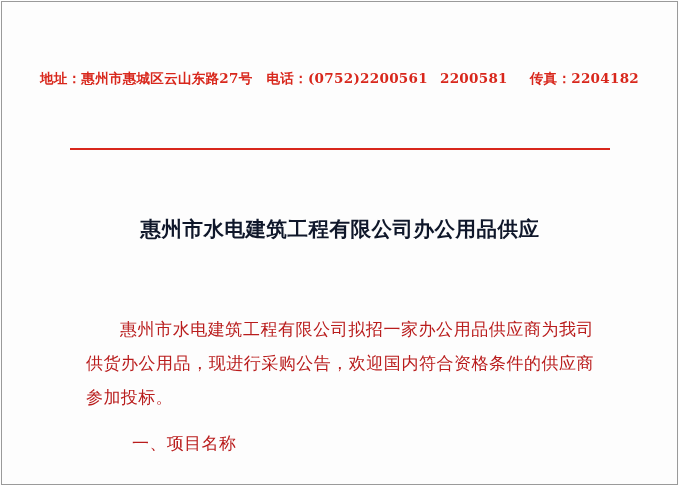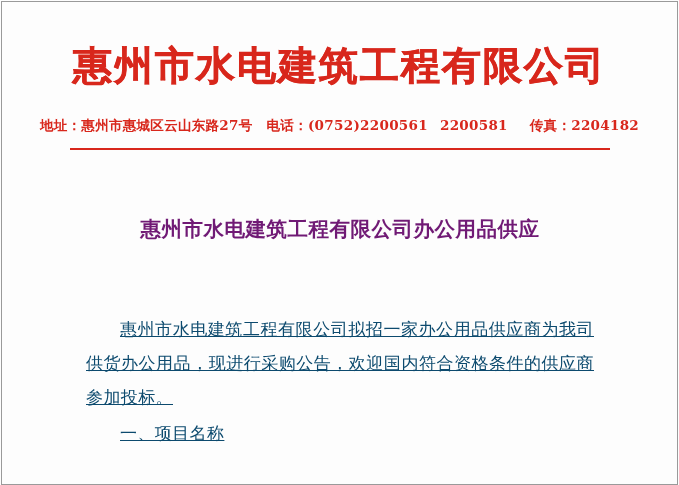--- a/index.html
+++ b/index.html
@@ -71,56 +71,54 @@
     background: #d8271c;
   }
   .doc-title {
     position: absolute;
     left: 86px;
     top: 210px;
     width: 508px;
     text-align: center;
     font-size: 20.5px;
     font-weight: bold;
-    color: #701a75;
+    color: #0f172a;
     line-height: 1.95;
     letter-spacing: 0.5px;
   }
   .doc-title .line2 { display: block; }
   .body-text {
     position: absolute;
     left: 86px;
     top: 312px;
     width: 508px;
-    color: #0c4a6e;
+    color: #b91c1c;
     font-size: 17px;
     line-height: 2.0;
     letter-spacing: 0.4px;
     text-align: justify;
     text-justify: inter-ideograph;
-    text-decoration: underline;
   }
   .para {
     margin: 0 0 2px 0;
     text-indent: 2em;
   }
   .section-head {
-    margin: 0;
+    margin: 12px;
     text-indent: 2em;
   }
 </style>
 </head>
 <body>
 
 <div class="page">
 
   <div class="page-frame"></div>
 
   <div class="letterhead">
-    <div class="letterhead-title">惠州市水电建筑工程有限公司</div>
     <div class="letterhead-contact">
       <span>地址：</span><span>惠州市惠城区云山东路27号</span><span class="sep-phone">电话：</span><span>(0752)2200561</span><span class="sep-phone2">2200581</span><span class="sep-fax">传真：</span><span>2204182</span>
     </div>
   </div>
 
   <div class="red-rule"></div>
 
   <div class="doc-title">
     <span>惠州市水电建筑工程有限公司办公用品供应</span>
   </div>

